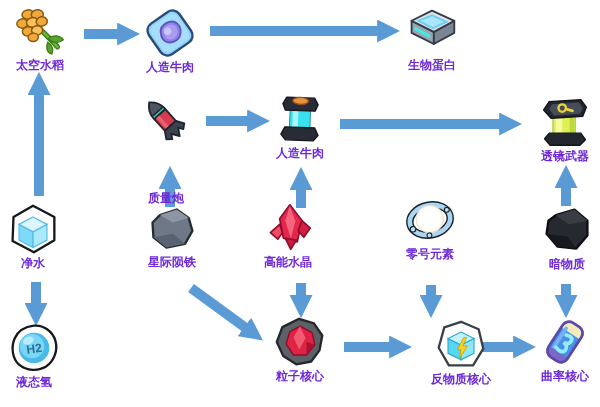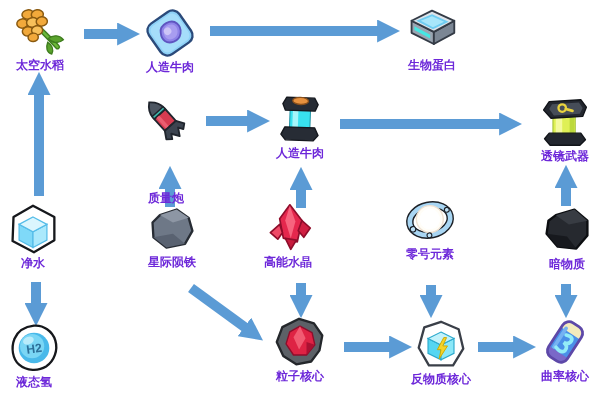--- a/index.html
+++ b/index.html
@@ -17,21 +17,21 @@
   .n-mass-cannon{left:121px;top:95px;gap:43px;}
   .n-laser-railgun{left:255px;top:93px;}
   .n-lens-weapon{left:520px;top:96px;}
   .n-pure-water{left:-12px;top:203px;}
   .n-liquid-hydrogen{left:-11px;top:322px;}
   .n-meteorite-iron{left:127px;top:203px;font-family:Liberation Mono, monospace;}
   .n-energy-crystal{left:243px;top:202px;}
   .n-element-zero{left:385px;top:194px;}
   .n-dark-matter{left:522px;top:204px;}
   .n-particle-core{left:255px;top:316px;}
-  .n-antimatter-core{left:396px;top:319px;justify-content:space-between;}
+  .n-antimatter-core{left:416px;top:319px;justify-content:space-between;}
   .n-curvature-core{left:520px;top:316px;}
 </style>
 </head>
 <body>
 
 <div id="stage">
 
   <svg id="arrows">
     <defs>
       <marker id="ah" viewBox="0 0 10 10" refX="3" refY="5" markerWidth="2.3" markerHeight="2.3" orient="auto" markerUnits="strokeWidth">

